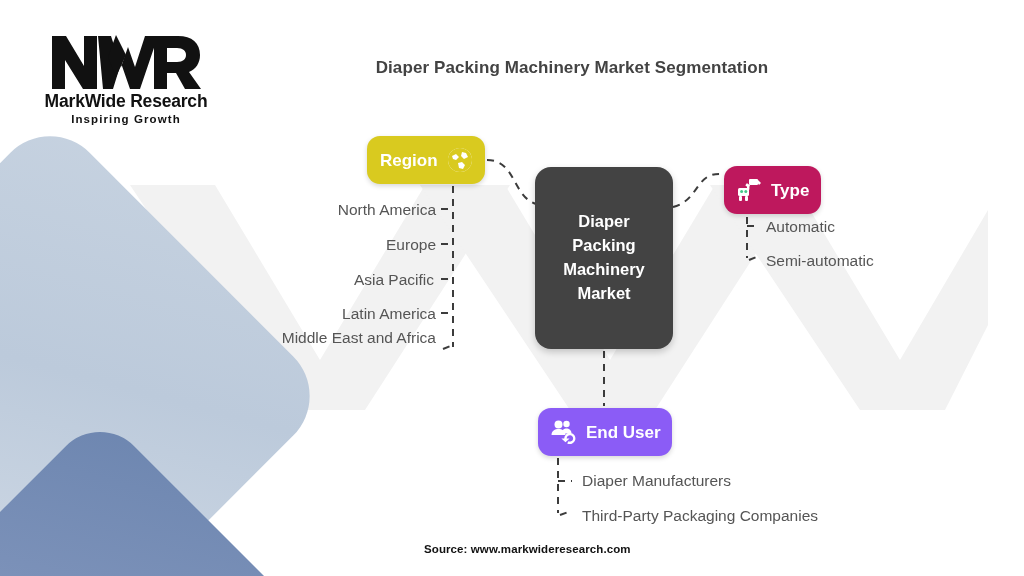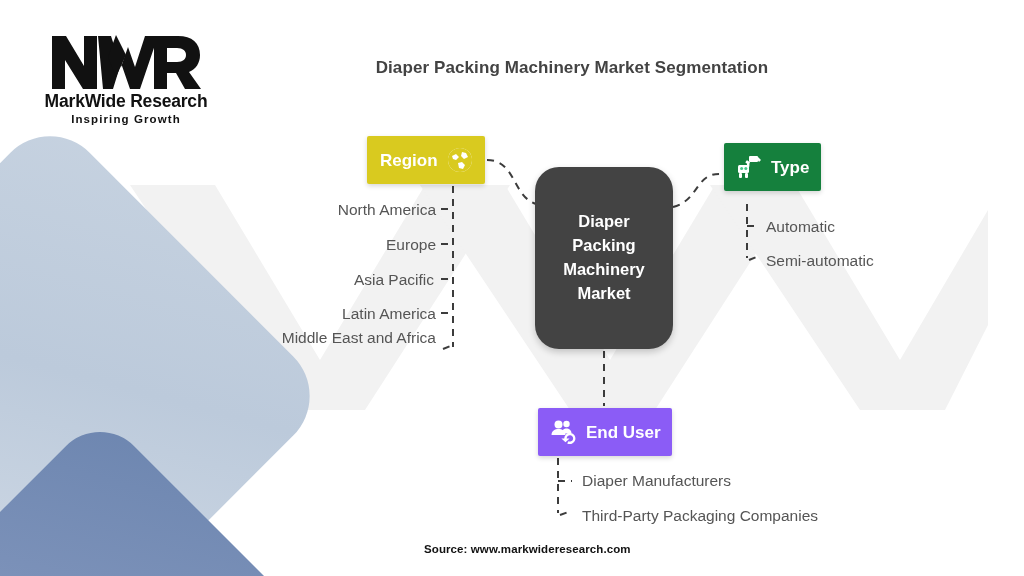--- a/index.html
+++ b/index.html
@@ -105,21 +105,21 @@
     height: 576px;
     pointer-events: none;
   }
 
   
   .node {
     position: absolute;
     display: flex;
     align-items: center;
     gap: 9px;
-    border-radius: 2px;
+    border-radius: 13px;
     box-sizing: border-box;
     color: #ffffff;
     font-size: 17px;
     font-weight: bold;
     box-shadow: 0 2px 5px rgba(0,0,0,0.16);
   }
   .node .node-label {
     white-space: nowrap;
     line-height: 1;
   }
@@ -134,43 +134,43 @@
     left: 367px;
     top: 136px;
     width: 118px;
     height: 48px;
     padding: 0 13px;
     background: #d9ca1f;
     justify-content: space-between;
   }
   #node-type {
     left: 724px;
-    top: 143px;
+    top: 166px;
     width: 97px;
     height: 48px;
     padding: 16px 12px;
-    background: #15803d;
+    background: #be185d;
   }
   #node-enduser {
     left: 538px;
     top: 408px;
     width: 134px;
     height: 48px;
     padding: 0 12px;
     background: #8b5cf6;
   }
 
   
   #node-center {
     position: absolute;
     left: 535px;
     top: 167px;
     width: 138px;
     height: 182px;
-    border-radius: 24px;
+    border-radius: 16px;
     background: #434343;
     color: #ffffff;
     display: flex;
     align-items: center;
     justify-content: center;
     text-align: center;
     font-size: 16.5px;
     font-weight: bold;
     line-height: 1.45;
     box-shadow: 0 3px 7px rgba(0,0,0,0.2);

